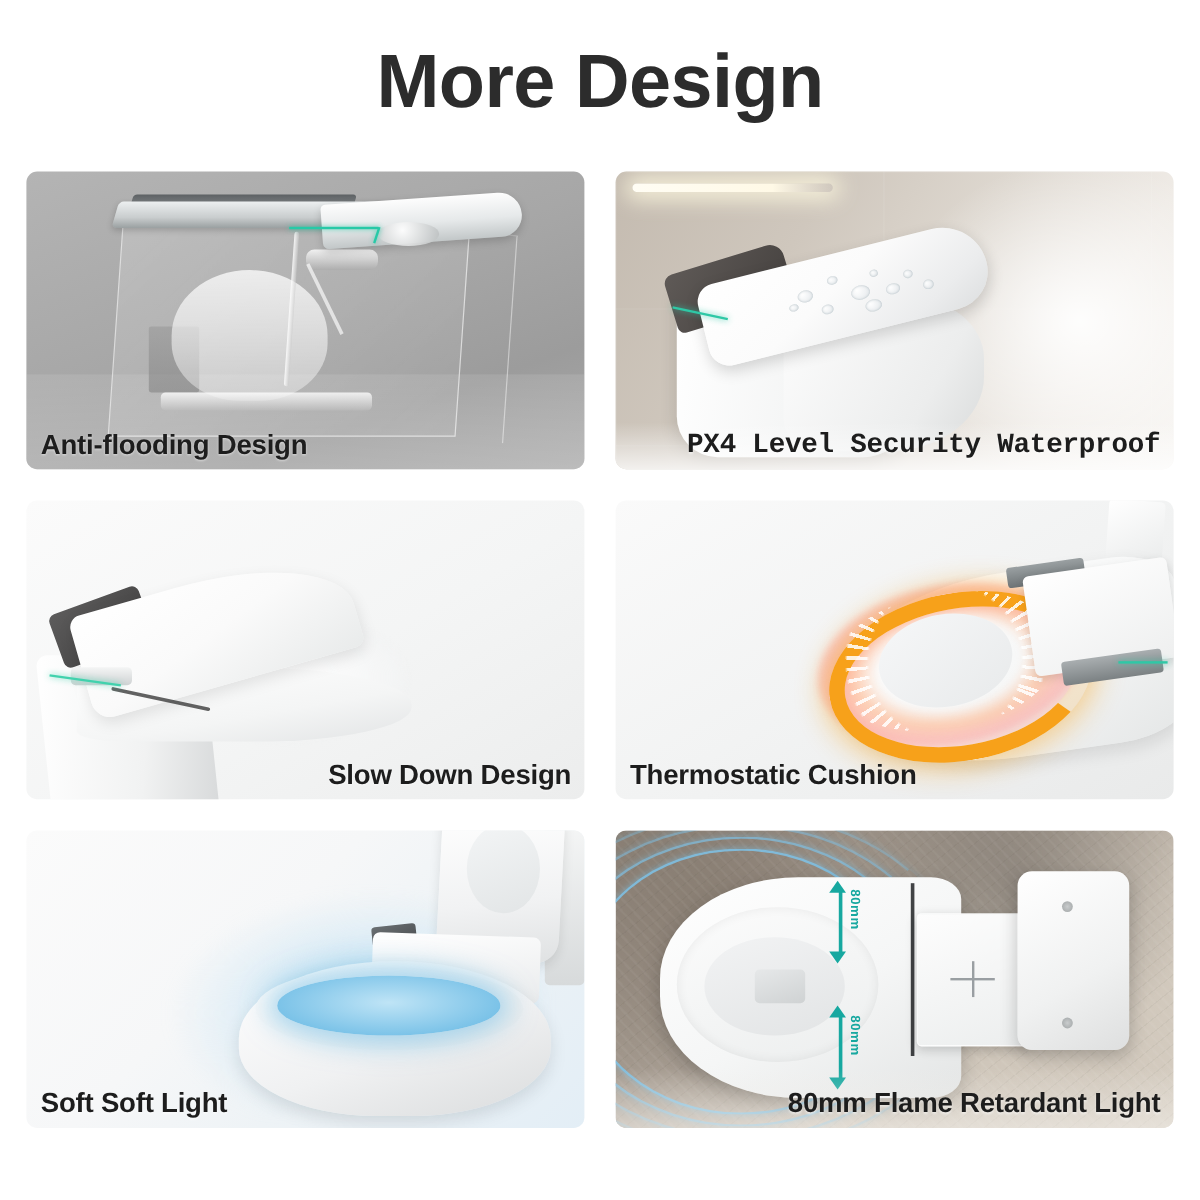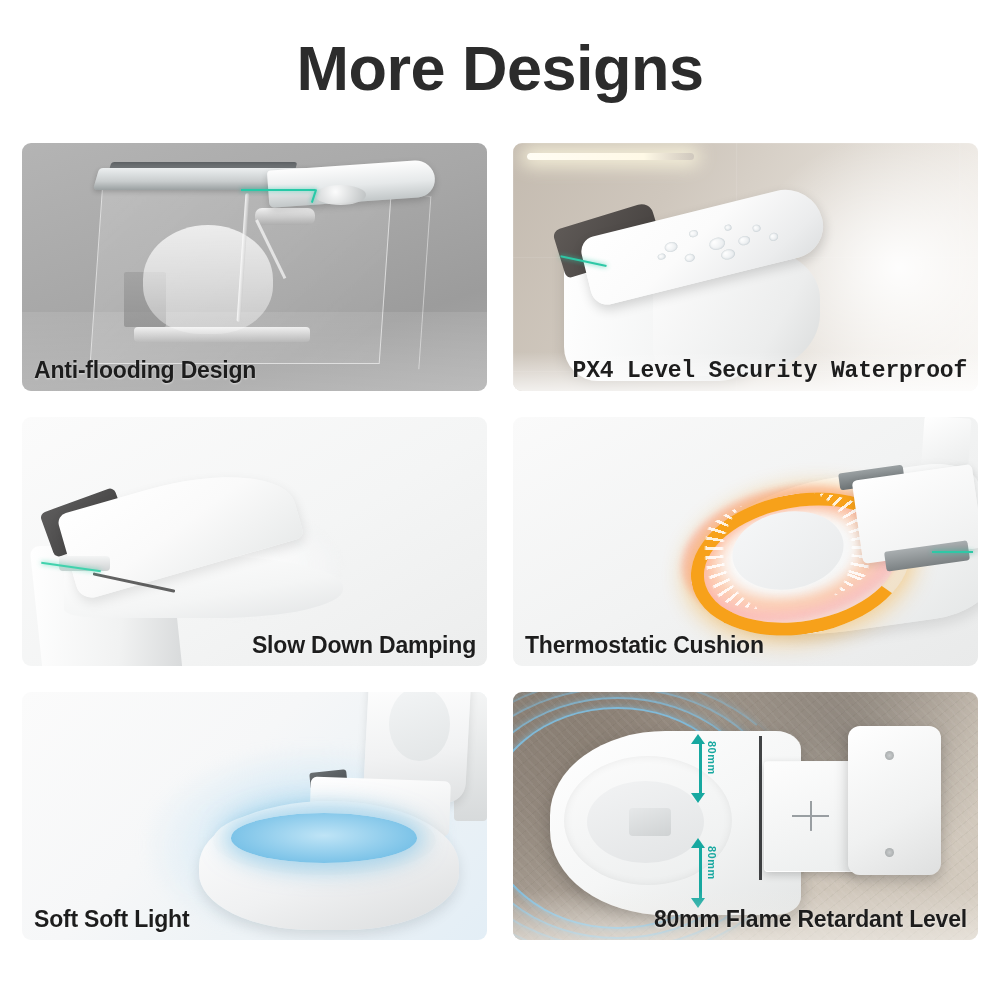--- a/index.html
+++ b/index.html
@@ -368,21 +368,21 @@
   .p6 .capbg{
     position:absolute;left:0;right:0;bottom:0;height:20%;
     background:linear-gradient(180deg,rgba(240,236,230,0),rgba(243,240,235,.55));
   }
 </style>
 </head>
 <body>
 
 <div class="page">
 
-  <div class="page-title">More Designs</div>
+  <div class="page-title">More Design</div>
 
   <div class="grid">
 
     <div class="panel p1">
       <div class="scene">
         <div class="floor"></div>
         <div class="glassbox"></div>
         <div class="tank"></div>
         <div class="bowl"></div>
         <div class="pipe"></div>
@@ -429,21 +429,21 @@
       <div class="scene">
         <div class="ghost"></div>
         <div class="pedestal"></div>
         <div class="seat"></div>
         <div class="lidback"></div>
         <div class="lid"></div>
         <div class="hinge"></div>
         <div class="darkedge"></div>
         <div class="teal"></div>
       </div>
-      <div class="caption cap-right">Slow Down Damping</div>
+      <div class="caption cap-right">Slow Down Design</div>
     </div>
 
     <div class="panel p4">
       <div class="scene">
         <div class="lidup"></div>
         <div class="seatbody"></div>
         <div class="glow"></div>
         <div class="ring"></div>
         <div class="coil"></div>
         <div class="hole"></div>
@@ -495,17 +495,17 @@
         <div class="arrowdown" style="left:38.2%;top:41%;"></div>
         <div class="dimlabel" style="left:44%;top:20%;">80mm</div>
 
         <div class="dimline" style="left:40%;top:62%;height:22%;"></div>
         <div class="arrowup" style="left:38.2%;top:59%;"></div>
         <div class="arrowdown" style="left:38.2%;top:83%;"></div>
         <div class="dimlabel" style="left:44%;top:62%;">80mm</div>
 
         <div class="capbg"></div>
       </div>
-      <div class="caption cap-right">80mm Flame Retardant Level</div>
+      <div class="caption cap-right">80mm Flame Retardant Light</div>
     </div>
 
   </div>
 </div>
 
 </body></html>

